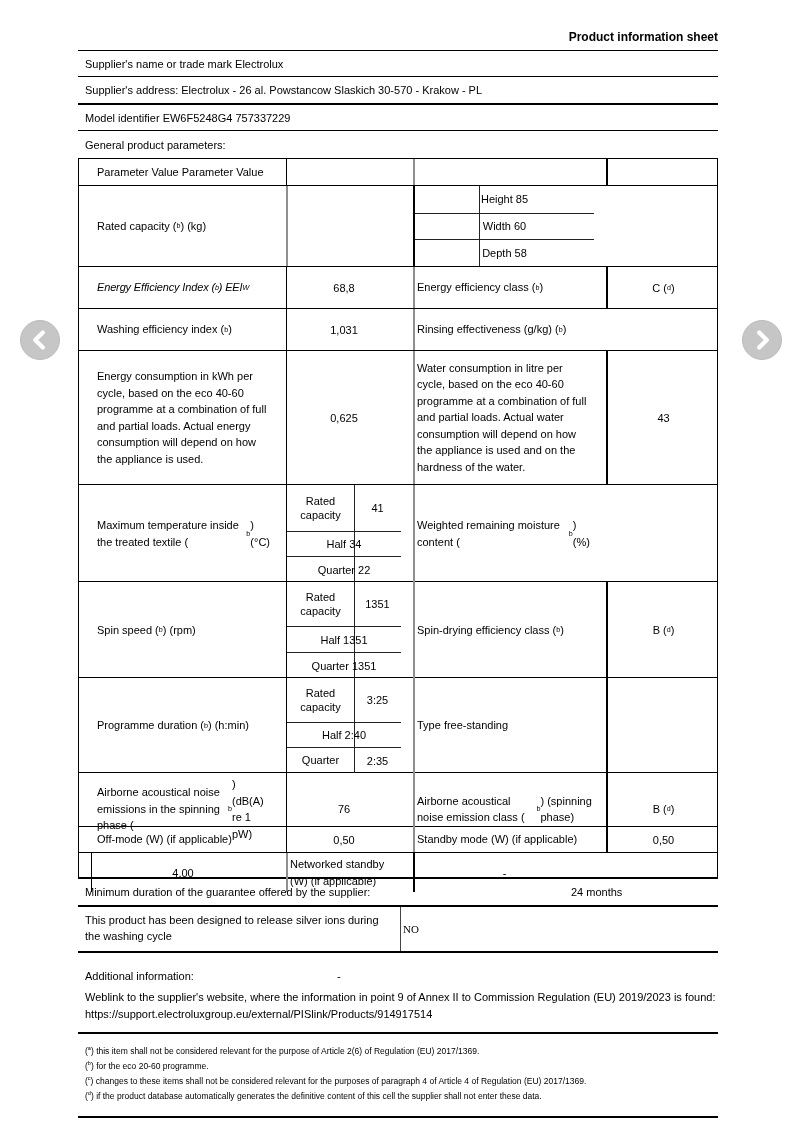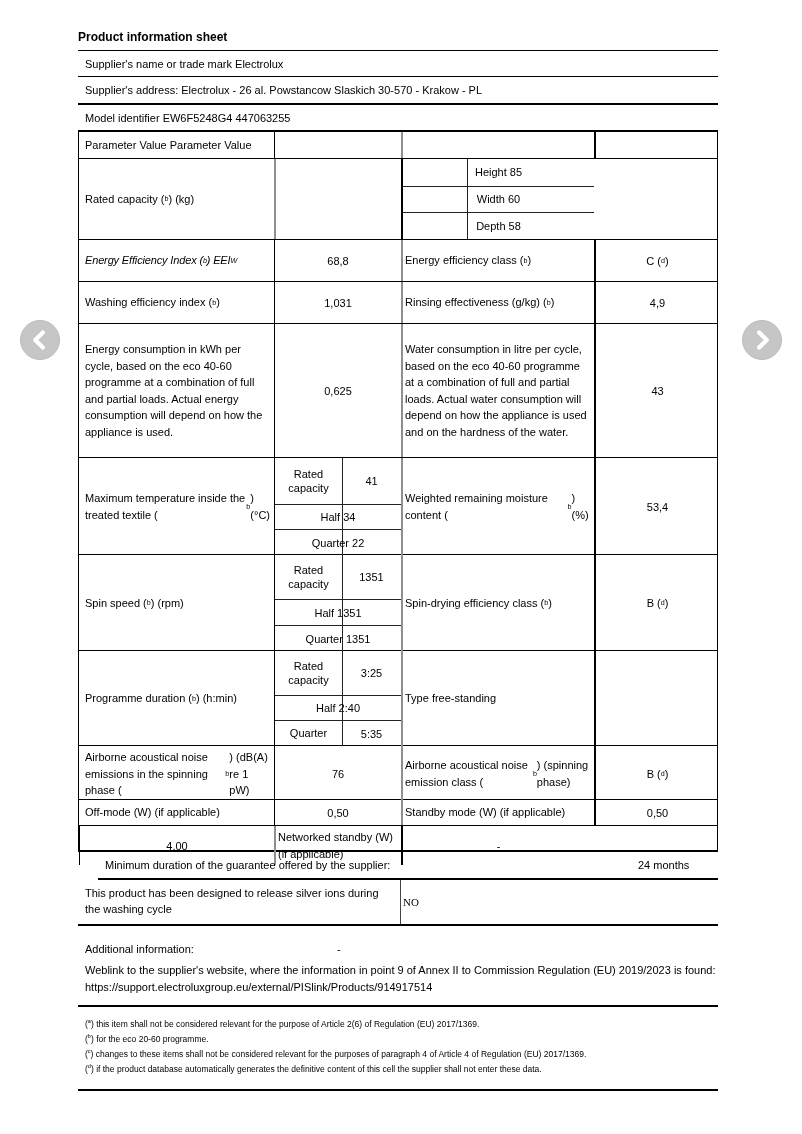--- a/index.html
+++ b/index.html
@@ -4,32 +4,32 @@
 <style>
   html,body{margin:0;padding:0;}
   body{
     width:802px;height:1134px;position:relative;background:#fff;
     font-family:"Liberation Sans",sans-serif;color:#000;overflow:hidden;
     -webkit-font-smoothing:antialiased;
   }
   .doc{position:absolute;left:78px;top:0;width:640px;font-size:11px;}
 
   
-  .titlebar{height:51px;box-sizing:border-box;display:flex;align-items:flex-end;justify-content:flex-start;
+  .titlebar{height:51px;box-sizing:border-box;display:flex;align-items:flex-end;justify-content:flex-end;
     padding-bottom:6px;border-bottom:1px solid #000;}
   .title{font-weight:bold;font-size:12px;}
   .hrow{box-sizing:border-box;display:flex;align-items:center;padding-left:7px;}
   .hrow.b1{border-bottom:1px solid #000;}
   .hrow.b2{border-bottom:2px solid #000;}
 
   
   .ptable{border:1px solid #000;border-bottom-width:2px;box-sizing:border-box;}
   .trow{display:grid;grid-template-columns:195px 127px 193px 125px;box-sizing:border-box;}
   .trow + .trow{border-top:1px solid #000;}
-  .c{box-sizing:border-box;display:flex;align-items:center;min-width:0;}
+  .c{box-sizing:border-box;display:flex;align-items:center;min-width:0;margin-left:12px;}
   .c1{padding:3px 4px 3px 6px;line-height:1.5;}
   .c2{border-left:1px solid #000;justify-content:center;text-align:center;}
   .c3{border-left:2px solid #8f8f8f;padding:3px 2px 3px 2px;line-height:1.5;}
   .c4{border-left:2px solid #000;justify-content:center;text-align:center;}
   .ls-tight{letter-spacing:-0.15px;font-style:italic;}
 
   
   .c2.openleft{justify-content:flex-start;overflow:visible;}
   .overrun{white-space:nowrap;margin-left:54px;position:relative;z-index:1;}
 
@@ -39,22 +39,22 @@
   .sub .sr{box-sizing:border-box;display:flex;align-items:stretch;}
   .sub .sr + .sr{border-top:1px solid #222;}
   .sl{display:flex;align-items:center;justify-content:center;text-align:center;box-sizing:border-box;line-height:1.3;}
   .sv{flex:1;display:flex;align-items:center;justify-content:center;}
   .mg{width:100%;display:flex;align-items:center;justify-content:center;position:relative;z-index:1;white-space:nowrap;}
   .subcap .vl{left:67px;} .subcap .sl{width:67px;}
   .subdim .vl{left:64px;} .subdim .sl{width:64px;}
 
   
   .grow{position:relative;height:28px;box-sizing:border-box;border-bottom:2px solid #000;
-    display:flex;align-items:center;padding-left:7px;margin-left:20px;}
-  .gval{position:absolute;left:540px;}
+    display:flex;align-items:center;padding-left:7px;}
+  .gval{position:absolute;left:493px;}
   .silver{display:grid;grid-template-columns:322px 1fr;height:46px;box-sizing:border-box;border-bottom:2px solid #000;}
   .silver .sc1{display:flex;align-items:center;padding:3px 10px 3px 7px;line-height:1.45;box-sizing:border-box;}
   .silver .sc2{display:flex;align-items:center;border-left:1px solid #444;padding-left:2px;box-sizing:border-box;font-family:Liberation Serif, serif;}
   .addl{position:relative;height:29px;display:flex;align-items:flex-end;padding-left:7px;box-sizing:border-box;}
   .addl .dash{position:absolute;left:259px;}
   .weblink{box-sizing:border-box;padding:7px 2px 9px 7px;line-height:1.55;border-bottom:2px solid #000;}
   .fnotes{box-sizing:border-box;padding:10px 0 12px 7px;border-bottom:2px solid #000;font-size:8.5px;line-height:15px;}
   sup{font-size:0.65em;line-height:0;}
   sub{font-size:0.65em;line-height:0;}
 
@@ -85,21 +85,24 @@
     <span class="title">Product information sheet</span>
   </div>
 
   <div class="hrow b1" style="height:26px">
     <span>Supplier's name or trade mark Electrolux</span>
   </div>
   <div class="hrow b2" style="height:28px">
     <span>Supplier's address: Electrolux - 26 al. Powstancow Slaskich 30-570 - Krakow - PL</span>
   </div>
   <div class="hrow b1" style="height:26px">
-    <span>Model identifier EW6F5248G4 447063255</span>
+    <span>Model identifier EW6F5248G4 757337229</span>
+  </div>
+  <div class="hrow" style="height:27px">
+    <span>General product parameters:</span>
   </div>
 
   <div class="ptable">
 
     <div class="trow" style="height:26px">
       <div class="c c1">Parameter Value Parameter Value</div>
       <div class="c c2"></div>
       <div class="c c3"></div>
       <div class="c c4"></div>
     </div>
@@ -127,21 +130,20 @@
       <div class="c c1 ls-tight">Energy Efficiency Index (<sup>b</sup>) EEI <sub>W</sub></div>
       <div class="c c2">68,8</div>
       <div class="c c3">Energy efficiency class (<sup>b</sup>)</div>
       <div class="c c4">C (<sup>d</sup>)</div>
     </div>
 
     <div class="trow" style="height:42px">
       <div class="c c1">Washing efficiency index (<sup>b</sup>)</div>
       <div class="c c2">1,031</div>
       <div class="c c3">Rinsing effectiveness (g/kg) (<sup>b</sup>)</div>
-      <div class="c c4">4,9</div>
     </div>
 
     <div class="trow" style="height:134px">
       <div class="c c1">Energy consumption in kWh per cycle, based on the eco 40-60 programme at a combination of full and partial loads. Actual energy consumption will depend on how the appliance is used.</div>
       <div class="c c2">0,625</div>
       <div class="c c3">Water consumption in litre per cycle, based on the eco 40-60 programme at a combination of full and partial loads. Actual water consumption will depend on how the appliance is used and on the hardness of the water.</div>
       <div class="c c4">43</div>
     </div>
 
     <div class="trow" style="height:97px">
@@ -155,21 +157,20 @@
           </div>
           <div class="sr" style="height:25px">
               <div class="mg">Half 34</div>
             </div>
           <div class="sr" style="height:26px">
               <div class="mg">Quarter 22</div>
             </div>
         </div>
       </div>
       <div class="c c3">Weighted remaining moisture content (<sup>b</sup>) (%)</div>
-      <div class="c c4">53,4</div>
     </div>
 
     <div class="trow" style="height:96px">
       <div class="c c1">Spin speed (<sup>b</sup>) (rpm)</div>
       <div class="c c2" style="padding:0">
         <div class="sub subcap">
           <div class="vl"></div>
           <div class="sr" style="height:44px">
             <div class="sl">Rated capacity</div>
             <div class="sv">1351</div>
@@ -193,21 +194,21 @@
           <div class="vl"></div>
           <div class="sr" style="height:44px">
             <div class="sl">Rated capacity</div>
             <div class="sv">3:25</div>
           </div>
           <div class="sr" style="height:25px">
               <div class="mg">Half 2:40</div>
             </div>
           <div class="sr" style="height:26px">
             <div class="sl">Quarter</div>
-            <div class="sv">5:35</div>
+            <div class="sv">2:35</div>
           </div>
         </div>
       </div>
       <div class="c c3">Type free-standing</div>
       <div class="c c4"></div>
     </div>
 
     <div class="trow" style="height:54px">
       <div class="c c1">Airborne acoustical noise emissions in the spinning phase (<sup>b</sup>) (dB(A) re 1 pW)</div>
       <div class="c c2">76</div>

